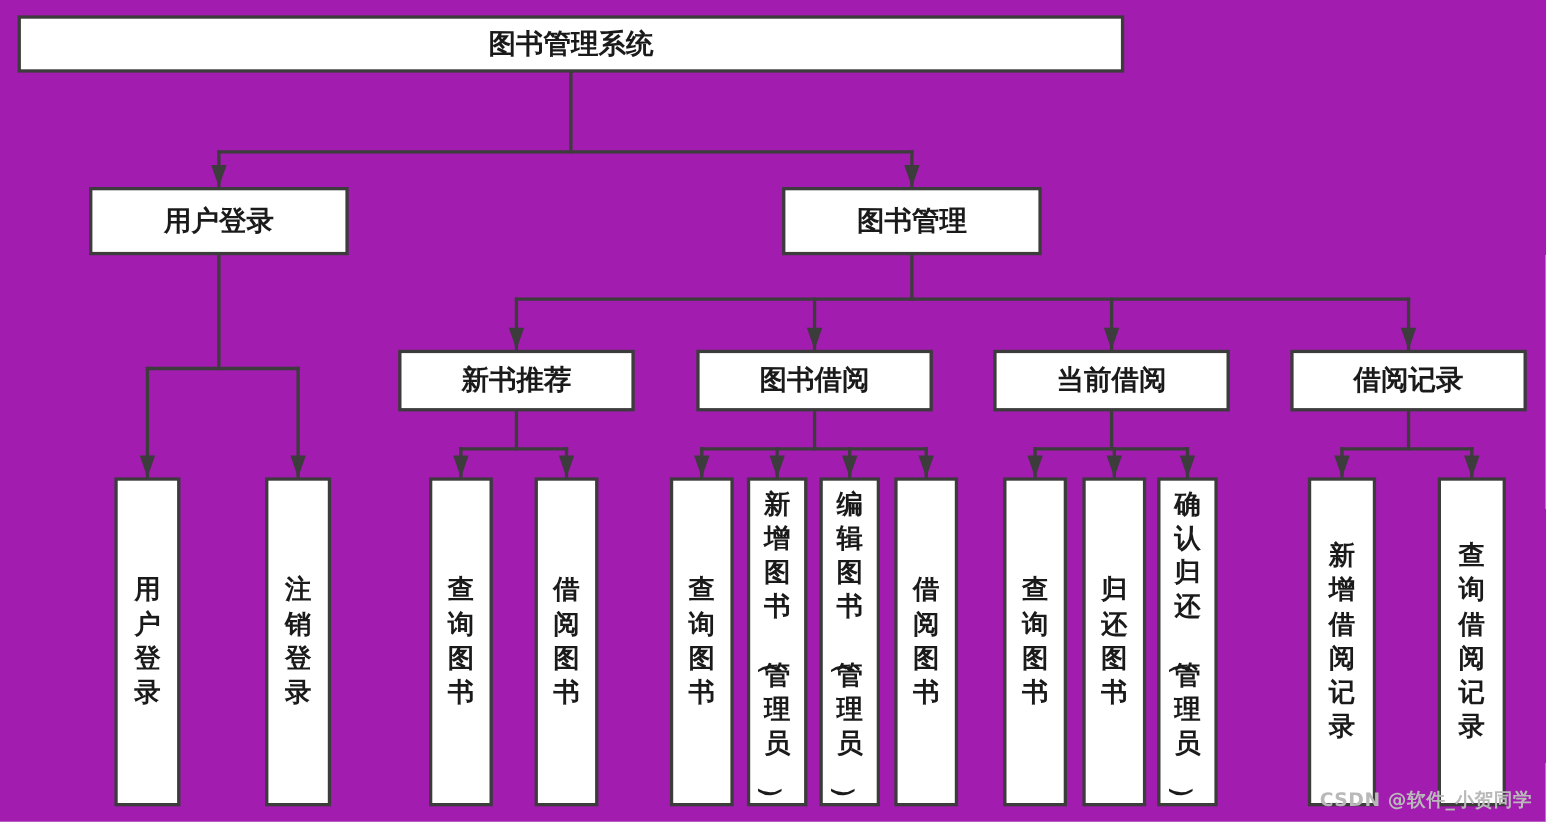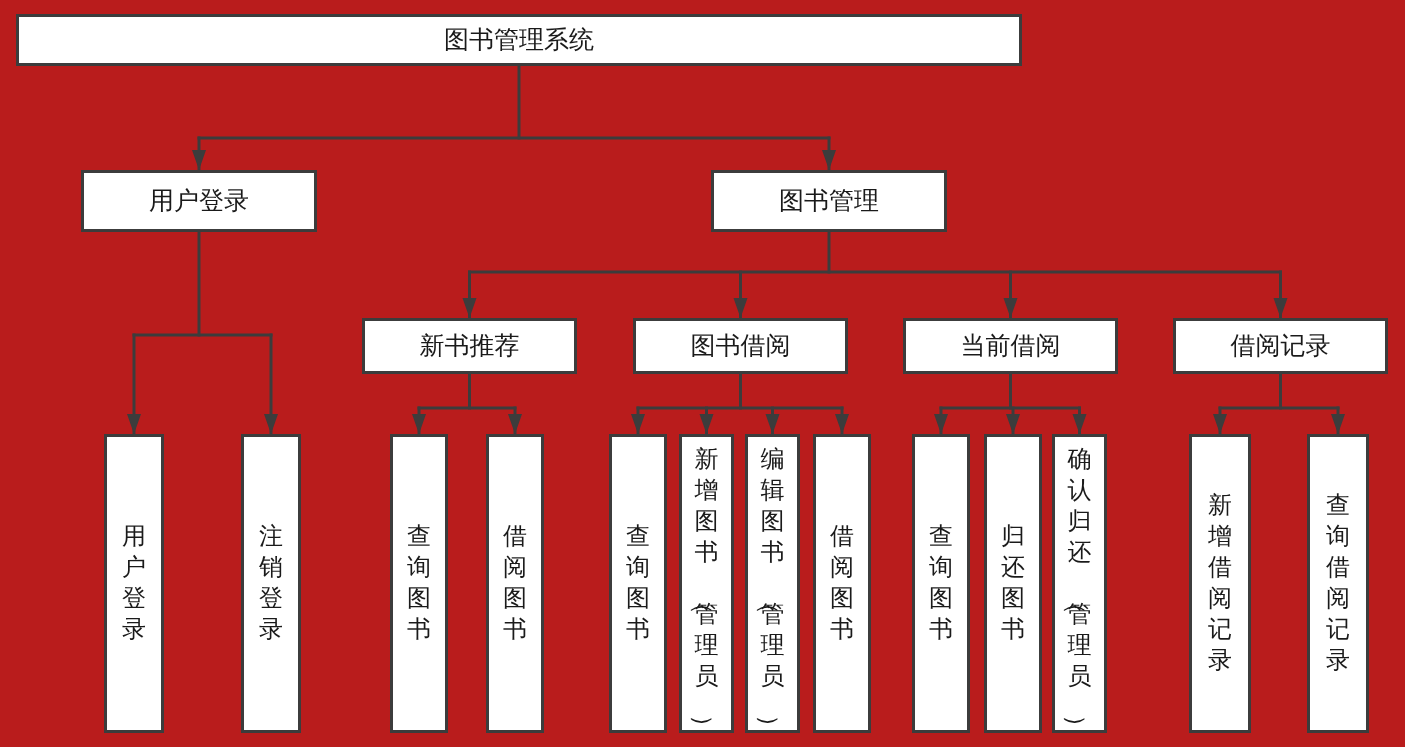--- a/index.html
+++ b/index.html
@@ -1,17 +1,17 @@
 <!DOCTYPE html>
 <html><head>
 <meta charset="utf-8">
 <style>
   html,body{margin:0;padding:0;background:#ffffff;}
   body{width:1405px;height:747px;font-family:"DejaVu Sans","Liberation Sans",sans-serif;overflow:hidden;}
-  #stage{position:relative;width:1405px;height:747px;background:#b91c1c;}
+  #stage{position:relative;width:1405px;height:747px;background:#a21caf;font-weight:bold;}
   svg{position:absolute;left:0;top:0;}
   .node-rect{fill:#ffffff;stroke:#3c3c3c;stroke-width:3;}
   .conn{stroke:#3c3c3c;stroke-width:3;fill:none;stroke-linecap:square;}
   .arrow{fill:#3c3c3c;stroke:none;}
   .lbl{fill:#1a1a1a;font-family:"DejaVu Sans","Liberation Sans",sans-serif;
        text-anchor:middle;dominant-baseline:middle;}
   .lbl-h{font-size:25px;}
   .lbl-v{font-size:24px;}
   .watermark{position:absolute;right:12px;bottom:8px;color:#b9b9b9;font-size:17px;
              font-family:"DejaVu Sans","Liberation Sans",sans-serif;white-space:nowrap;
@@ -166,13 +166,14 @@
         <g>
           <rect class="node-rect" x="1190.5" y="435.5" width="59" height="296"></rect>
           <text class="lbl lbl-v" x="1220" y="506"><tspan x="1220" dy="0">新</tspan><tspan x="1220" dy="31">增</tspan><tspan x="1220" dy="31">借</tspan><tspan x="1220" dy="31">阅</tspan><tspan x="1220" dy="31">记</tspan><tspan x="1220" dy="31">录</tspan></text>
         </g>
         <g>
           <rect class="node-rect" x="1308.5" y="435.5" width="59" height="296"></rect>
           <text class="lbl lbl-v" x="1338" y="506"><tspan x="1338" dy="0">查</tspan><tspan x="1338" dy="31">询</tspan><tspan x="1338" dy="31">借</tspan><tspan x="1338" dy="31">阅</tspan><tspan x="1338" dy="31">记</tspan><tspan x="1338" dy="31">录</tspan></text>
         </g>
       </g>
     </svg>
+  <div class="watermark">CSDN @软件_小贺同学</div>
 </div>
 
 </body></html>

